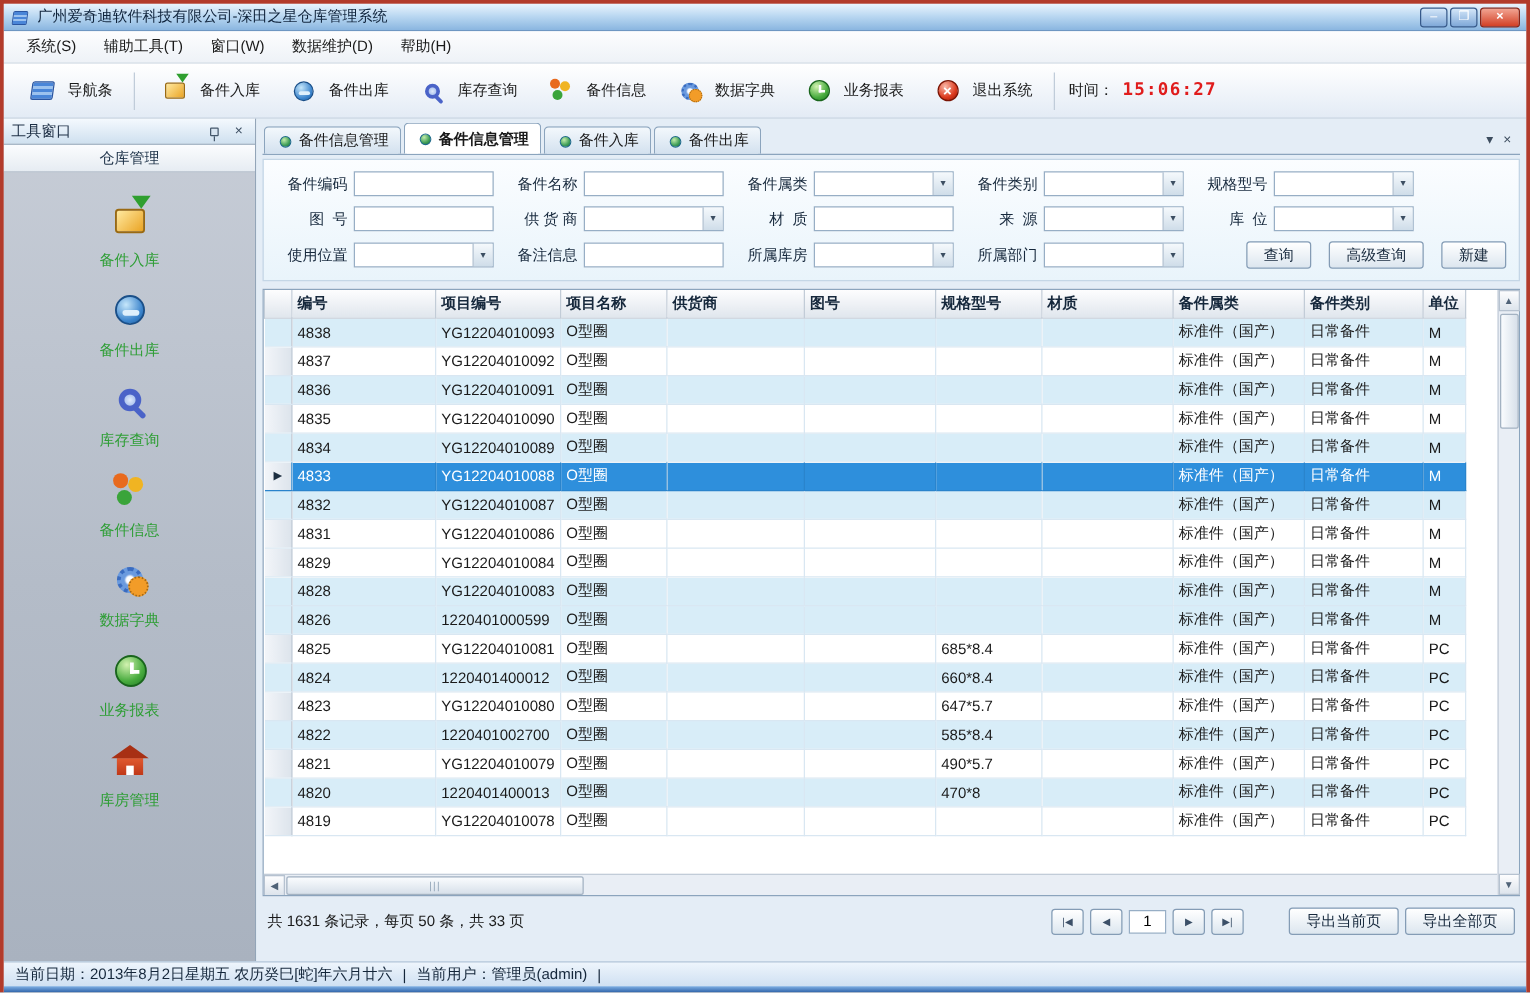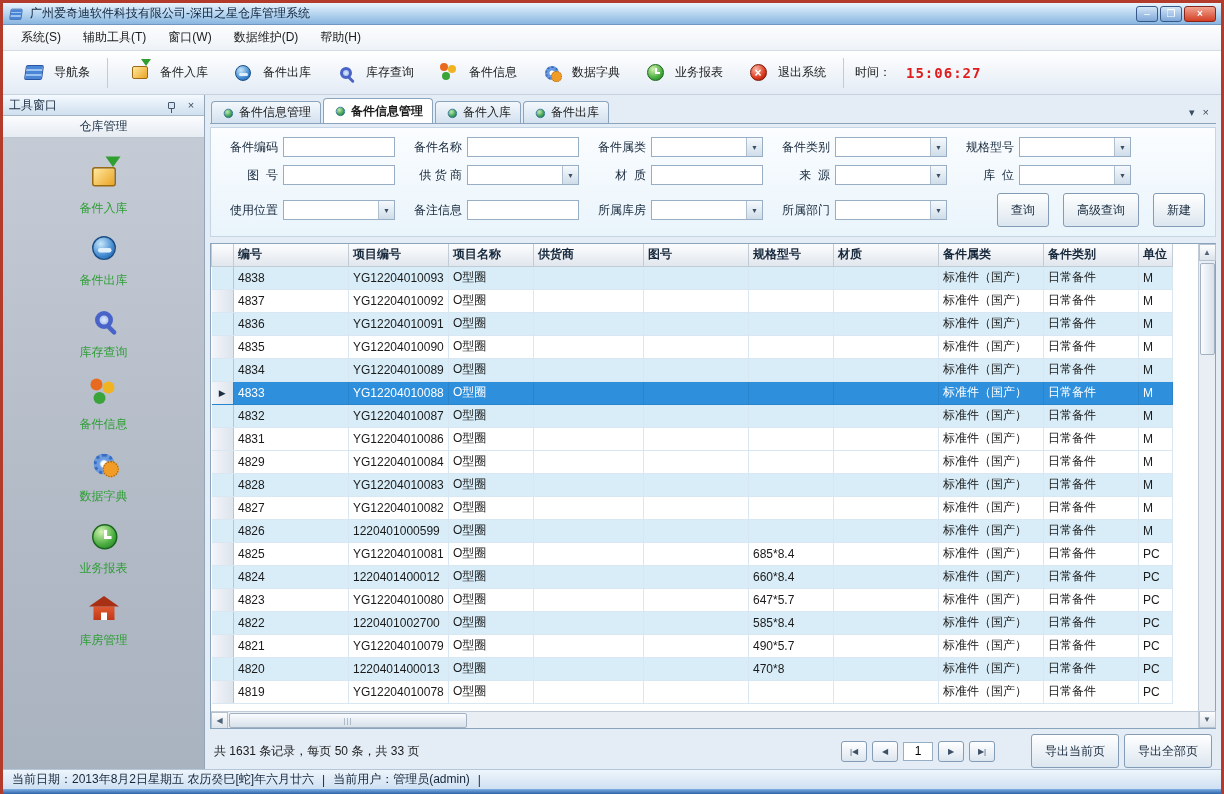--- a/index.html
+++ b/index.html
@@ -18,21 +18,21 @@
 
   
   .menubar{height:26px;flex:0 0 26px;display:flex;align-items:center;gap:2px;padding:0 8px;
     background:linear-gradient(#fdfdfe,#eef2f7);border-bottom:1px solid #d3dbe4}
   .menu-item{padding:6px 10px;white-space:nowrap}
   .toolbar{height:44px;flex:0 0 44px;display:flex;align-items:center;padding:0 8px;
     background:linear-gradient(#ffffff,#e3ebf5);border-bottom:1px solid #c6d2e0}
   .toolbar-items{display:flex;align-items:center;gap:4px}
   .tool-item{display:flex;align-items:center;gap:5px;padding:3px 8px;border-radius:3px;white-space:nowrap}
   .tb-sep{width:1px;height:30px;background:#c0ccd9;margin:0 5px;display:inline-block}
-  .tb-time{display:flex;align-items:flex-end;gap:15px;margin-left:6px}
+  .tb-time{display:flex;align-items:flex-start;gap:7px;margin-left:6px}
   .time-value{color:#e01c1c;font-weight:bold;font-size:14px;font-family:"DejaVu Sans Mono",monospace;letter-spacing:1px}
 
   
   .main{flex:1;display:flex;min-height:0}
   .sidebar{width:202px;flex:0 0 202px;display:flex;flex-direction:column;border-right:1px solid #93a5b8;
     background:linear-gradient(180deg,#c7cdd7 0%,#b4bcc8 55%,#a9b2bf 100%)}
   .sidebar-header{height:21px;flex:0 0 21px;display:flex;align-items:center;gap:6px;padding:0 6px;color:#1c2e44;
     background:linear-gradient(#f4f9fe,#cfe0ef);border-bottom:1px solid #a9b8c7}
   .sb-ctrl{width:14px;height:14px;display:flex;align-items:center;justify-content:center;color:#3a4c60;font-size:11px}
   .sb-ctrl.first{margin-left:auto}
@@ -60,21 +60,21 @@
     background:linear-gradient(#fbfdff,#e9f4fb);border:1px solid #c4d6e6}
   .form-row{display:flex;align-items:center;gap:12px}
   .field{display:flex;align-items:center;gap:5px}
   .field-label{width:55px;text-align:right;white-space:pre;color:#16283c}
   .text-input{width:112px;height:20px;border:1px solid #97aec5;background:#fff;font:inherit;padding:0 3px}
   .select{width:112px;height:20px;border:1px solid #97aec5;background:#fff;display:flex;align-items:center}
   .sel-val{flex:1;padding:0 3px;overflow:hidden}
   .arrow-btn{width:16px;height:18px;border-left:1px solid #aebfd0;background:linear-gradient(#f5f9fc,#cfdde9);
     display:flex;align-items:center;justify-content:center;font-size:7px;color:#3c4e62}
   .form-buttons{margin-left:auto;display:flex;gap:14px}
-  .btn{height:34px;padding:0 13px;font:inherit;color:#16283c;border:1px solid #849cb5;border-radius:3px;
+  .btn{height:22px;padding:0 13px;font:inherit;color:#16283c;border:1px solid #849cb5;border-radius:3px;
     background:linear-gradient(#ffffff,#dce6ef);white-space:nowrap}
 
   
   .grid-area{flex:0 0 486px;height:486px;margin-top:6px;display:flex;border:1px solid #8ba4bd;background:#fff}
   .grid-scroll{flex:1;min-width:0;overflow:hidden;position:relative}
   table{border-collapse:collapse;table-layout:fixed;width:961px}
   th{height:22px;font-weight:bold;color:#16283c;text-align:left;padding:0 4px;white-space:nowrap;overflow:hidden;
     background:linear-gradient(#fdfdfe,#e0e6ed);border:1px solid #c2ccd7;border-top:none}
   th.th-sel{padding:0}
   td{height:23px;padding:0 4px;white-space:nowrap;overflow:hidden;border-right:1px solid #d9e7f2;border-bottom:1px solid #d9e7f2}
@@ -561,33 +561,20 @@
                   <td>YG12204010083</td>
                   <td>O型圈</td>
                   <td></td>
                   <td></td>
                   <td></td>
                   <td></td>
                   <td>标准件（国产）</td>
                   <td>日常备件</td>
                   <td>M</td>
                 </tr>
-                <tr>
-                  <td class="sel-cell"></td>
-                  <td>4827</td>
-                  <td>YG12204010082</td>
-                  <td>O型圈</td>
-                  <td></td>
-                  <td></td>
-                  <td></td>
-                  <td></td>
-                  <td>标准件（国产）</td>
-                  <td>日常备件</td>
-                  <td>M</td>
-                </tr>
                 <tr class="alt">
                   <td class="sel-cell"></td>
                   <td>4826</td>
                   <td>1220401000599</td>
                   <td>O型圈</td>
                   <td></td>
                   <td></td>
                   <td></td>
                   <td></td>
                   <td>标准件（国产）</td>

